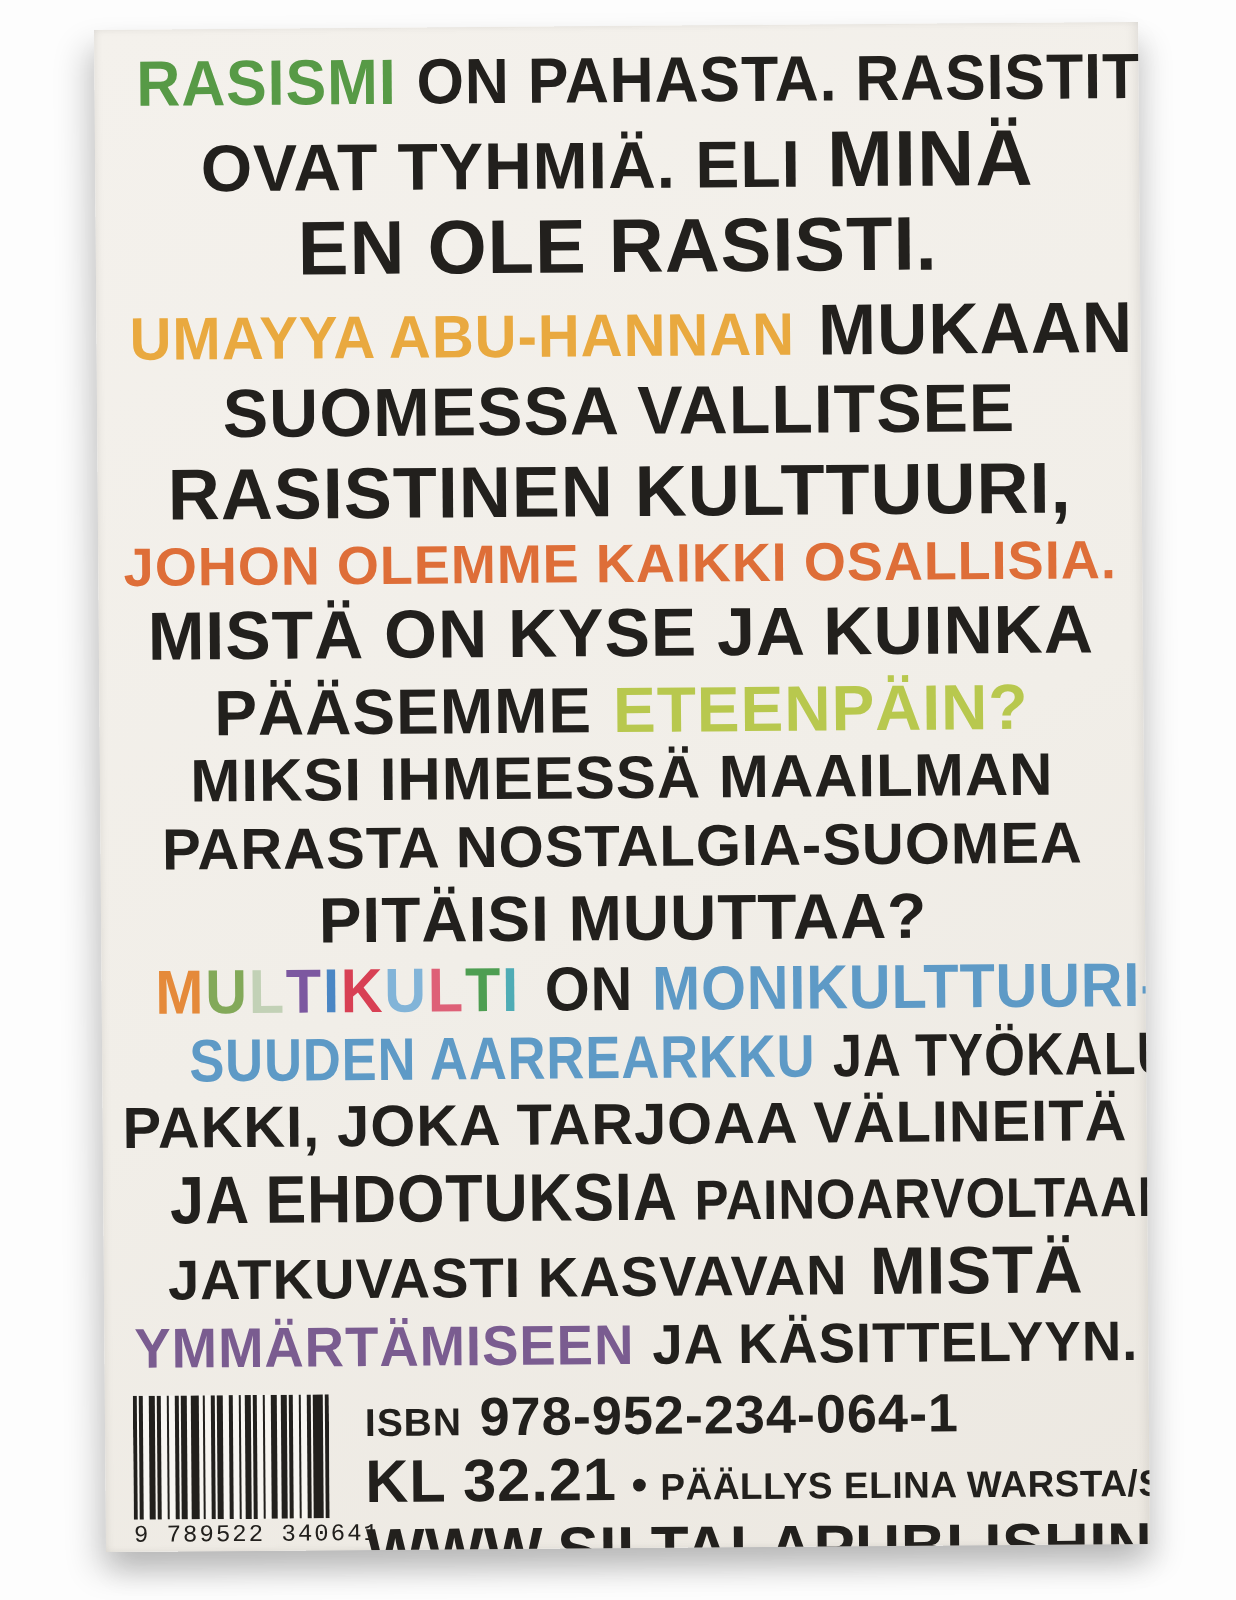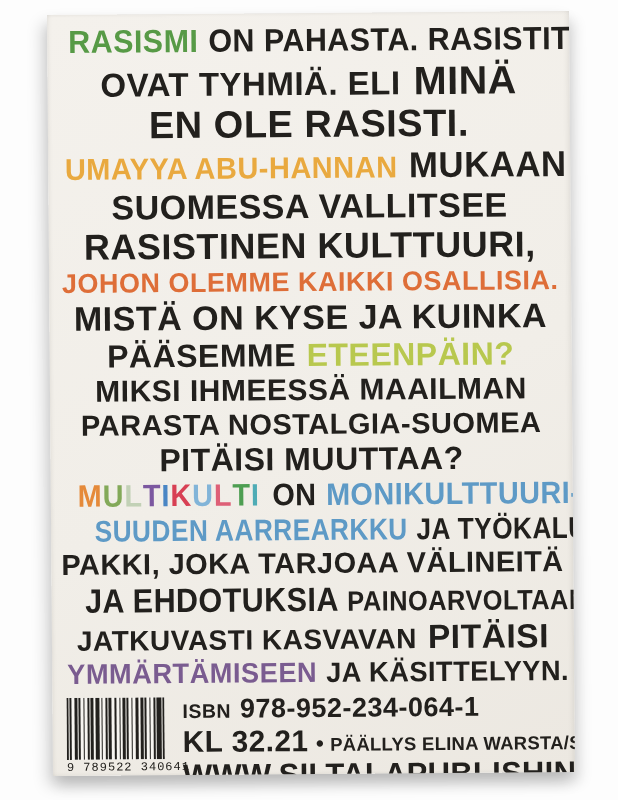--- a/index.html
+++ b/index.html
@@ -198,21 +198,21 @@
     </div>
 
     <div class="line">
       <span class="fit l16" style="transform: scaleX(0.908);">
         <span class="seg c-ink lg">JA EHDOTUKSIA</span><span class="seg c-ink">PAINOARVOLTAAN</span>
       </span>
     </div>
 
     <div class="line">
       <span class="fit l17">
-        <span class="seg c-ink">JATKUVASTI KASVAVAN</span><span class="seg c-ink lg">PITÄISI</span>
+        <span class="seg c-ink">JATKUVASTI KASVAVAN</span><span class="seg c-ink lg">MISTÄ</span>
       </span>
     </div>
 
     <div class="line">
       <span class="fit l18" style="transform: scaleX(0.973);">
         <span class="seg c-purple">YMMÄRTÄMISEEN</span><span class="seg c-ink">JA KÄSITTELYYN.</span>
       </span>
     </div>
 
     <div class="bottom">

